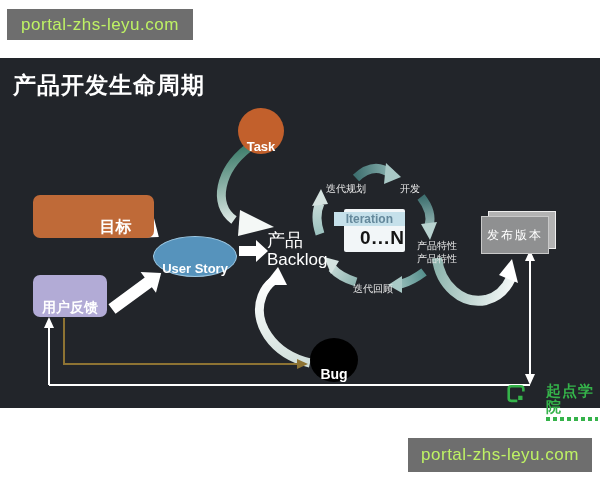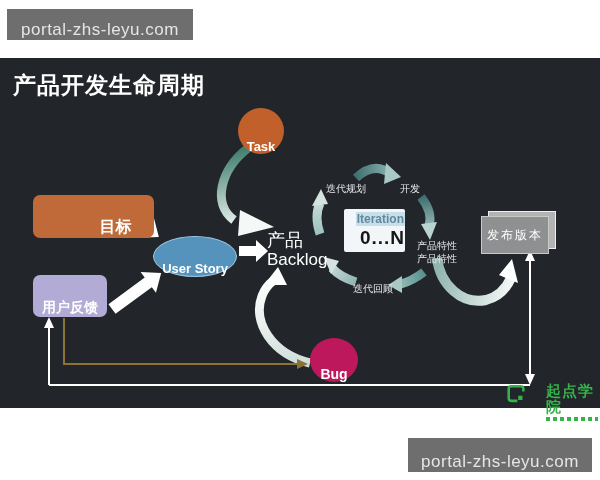--- a/index.html
+++ b/index.html
@@ -1,38 +1,38 @@
 <!DOCTYPE html>
 <html><head>
 <meta charset="utf-8">
 <style>
   html,body{margin:0;padding:0;background:#ffffff;}
   #canvas{position:relative;width:600px;height:480px;background:#ffffff;overflow:hidden;
           font-family:"Liberation Sans", sans-serif;}
-  .wm{position:absolute;background:#6e6e6e;color:#e5e5e5;display:flex;align-items:flex-end;
+  .wm{position:absolute;background:#6e6e6e;color:#bef264;display:flex;align-items:center;
       justify-content:center;font-size:17px;letter-spacing:.5px;}
   #wm-top{left:7px;top:9px;width:186px;height:31px;}
   #wm-bottom{left:408px;top:438px;width:184px;height:34px;}
   #slide{position:absolute;left:0;top:58px;width:600px;height:350px;background:#22252a;}
   #slide .title{position:absolute;left:13px;top:12px;color:#fff;font-size:23px;font-weight:bold;
                 letter-spacing:1px;}
   svg.diagram{position:absolute;left:0;top:0;z-index:1;}
   .node{position:absolute;z-index:2;display:flex;align-items:flex-end;justify-content:center;
         color:#fff;font-weight:bold;text-align:center;}
   #goal{left:33px;top:137px;width:77px;height:43px;background:#bf6a38;border-radius:7px;font-size:16px;padding-left:44px;}
   #feedback{left:33px;top:217px;width:74px;height:42px;background:#b2abd6;border-radius:7px;font-size:14px;}
   #story{left:153px;top:178px;width:82px;height:39px;background:#5693bc;border:1px solid #9cc6e0;
          border-radius:50%;font-size:13px;}
   #task{left:238px;top:50px;width:46px;height:46px;background:#c2602c;border-radius:50%;font-size:13px;}
-  #bug{left:310px;top:280px;width:48px;height:44px;background:#be185d;border-radius:50%;font-size:14px;}
+  #bug{left:310px;top:280px;width:48px;height:44px;background:#000000;border-radius:50%;font-size:14px;}
   #backlog{position:absolute;left:267px;top:172px;z-index:2;color:#fff;font-size:17px;line-height:20px;}
   #backlog .l1{font-size:18px;}
   #iterbox{left:344px;top:151px;width:61px;height:43px;background:#f2f6f8;border-radius:2px;
            flex-direction:column;gap:1px;}
-  #iterbox .it{background:#c5e0ea;color:#64889b;font-size:12px;font-weight:bold;padding:0 1px;}
+  #iterbox .it{background:#c5e0ea;color:#64889b;font-size:12px;font-weight:bold;padding:0 12px;}
   #iterbox .in{color:#151515;font-size:19px;font-weight:bold;letter-spacing:1px;}
   .rel{position:absolute;width:66px;height:36px;}
   #release-back{left:488px;top:153px;background:#b3b3b3;border:1px solid #eeeeee;z-index:2;}
   #release{left:481px;top:158px;background:#8f9091;border:1px solid #c9c9c9;z-index:3;
            display:flex;align-items:center;justify-content:center;color:#fff;font-size:12px;
            letter-spacing:2px;}
   .clabel{position:absolute;z-index:2;color:#e8e8e8;font-size:10px;line-height:13px;}
   #lbl-planning{left:326px;top:124px;}
   #lbl-dev{left:400px;top:124px;}
   #lbl-delivery{left:417px;top:181px;}

